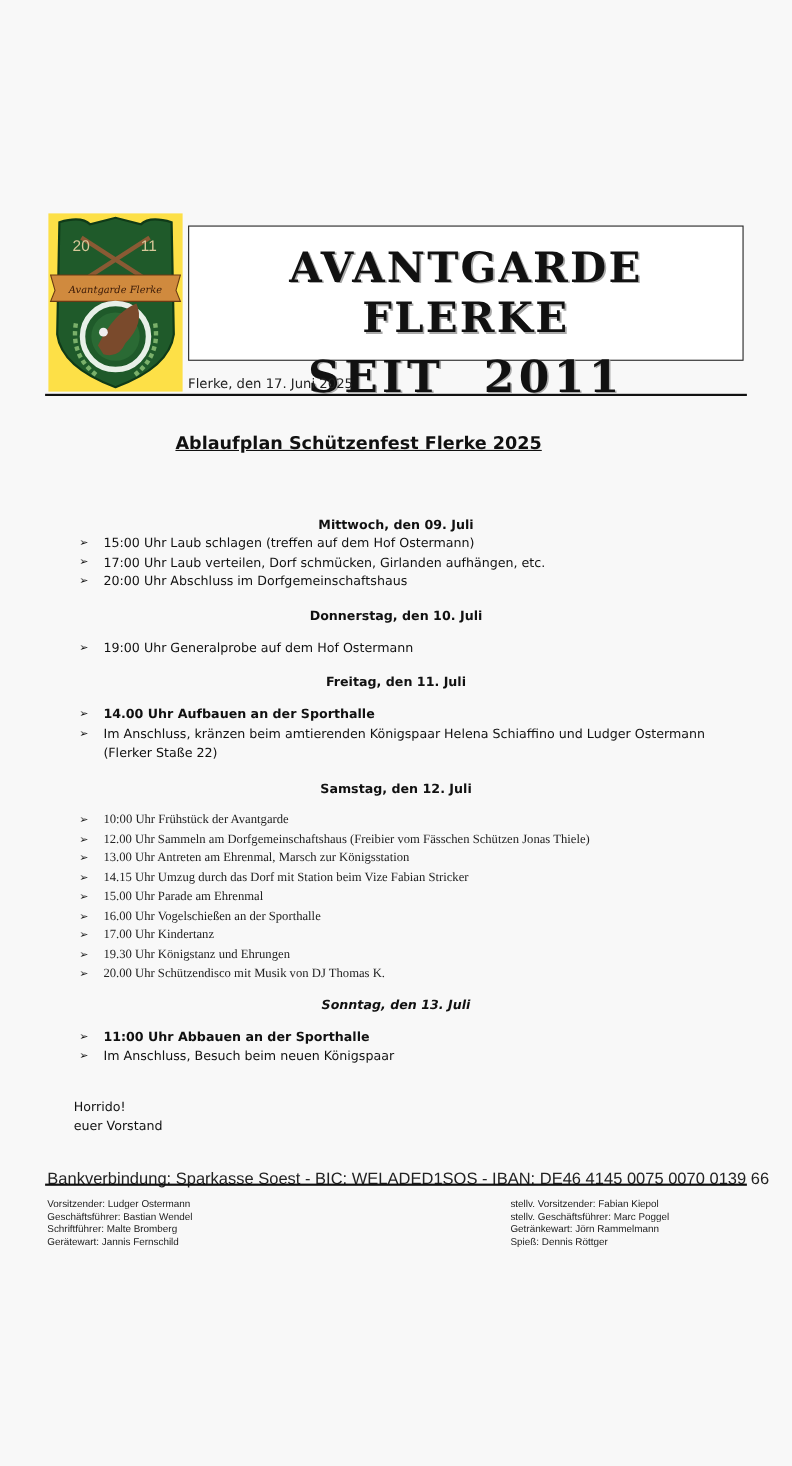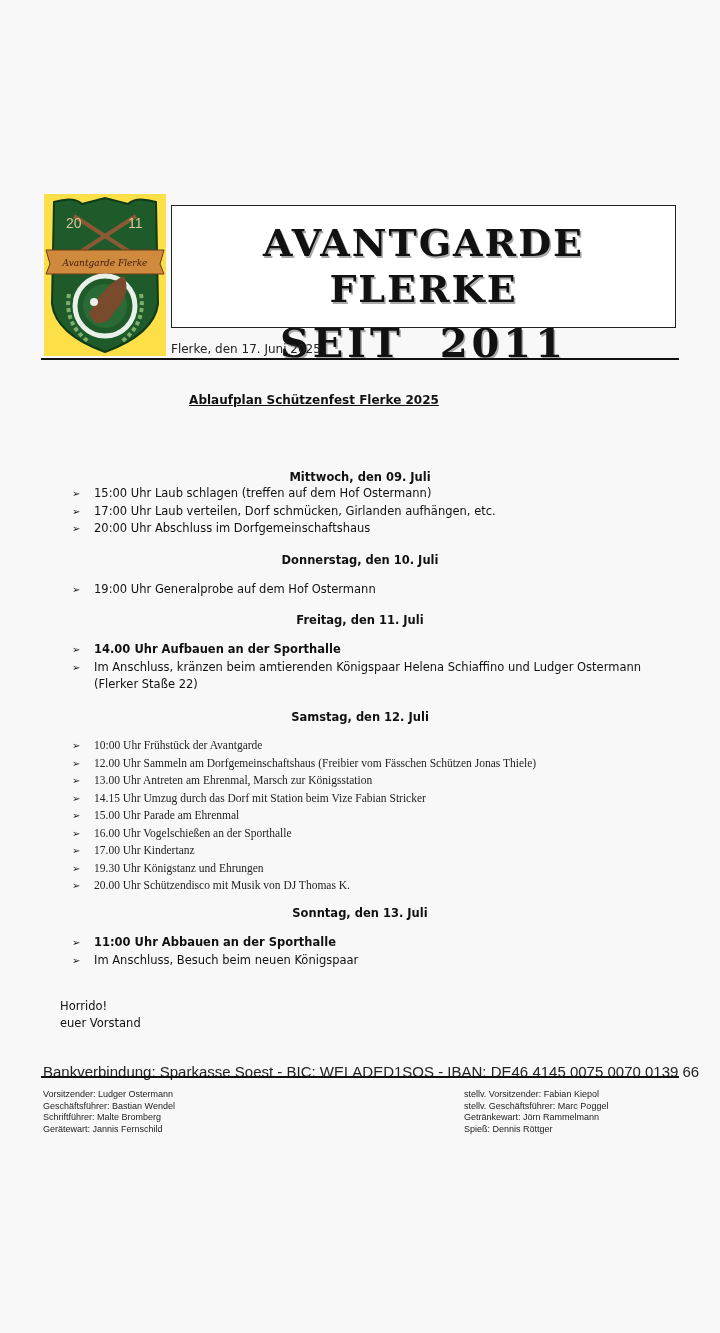--- a/index.html
+++ b/index.html
@@ -8,32 +8,32 @@
   .abs { position:absolute; }
   .logo { left:44px; top:194px; width:122px; height:162px; background:#fde047; }
   .title-box { left:171px; top:205px; width:505px; height:123px; border:1px solid #222; background:#fff;
                box-sizing:border-box; text-align:center; }
   .title-line { font-family:"DejaVu Serif", serif; font-weight:bold; color:#111;
                 letter-spacing:2px; text-shadow:1.5px 1.5px 0 #aaa; }
   .t1 { font-size:38px; margin-top:14px; line-height:46px; font-variant:small-caps; }
   .t2 { font-size:40px; line-height:50px; margin-top:6px; letter-spacing:4px; }
   .dateline { left:171px; top:342px; font-size:12px; font-family:"DejaVu Sans", sans-serif; color:#222; }
   .rule-top { left:41px; top:358px; width:638px; height:2px; background:#111; }
-  .doc-title { left:0; width:628px; top:393px; text-align:center; font-size:12px; font-weight:bold;
-               font-family:"DejaVu Sans", sans-serif; }
+  .doc-title { left:0; width:628px; top:393px; text-align:center; font-size:16px; font-weight:bold;
+               font-family:"DejaVu Sans", sans-serif;padding-left:12px; }
   .doc-title span { text-decoration:underline; }
   .day { left:0; width:720px; text-align:center; font-size:11.5px; font-weight:bold;
          font-family:"DejaVu Sans", sans-serif; }
   ul.items { list-style:none; margin:0; padding:0; position:absolute; left:72px; width:600px; }
   ul.items li { position:relative; padding-left:22px; font-size:11.5px; line-height:17.5px; }
   ul.items li .b { position:absolute; left:0; top:0; font-size:10px; }
   .sans li { font-family:"DejaVu Sans", sans-serif; font-size:11px; line-height:18px; }
   .serif li { font-family:"Liberation Serif", serif; font-size:13px; line-height:17.3px; color:#222; }
   .bold { font-weight:bold; }
-  .closing { left:60px; top:998px; font-size:11.5px; line-height:17px; font-family:"DejaVu Sans", sans-serif; }
+  .closing { left:67px; top:998px; font-size:11.5px; line-height:17px; font-family:"DejaVu Sans", sans-serif; }
   .bank { left:43px; top:1063px; font-size:15px; color:#222; }
   .rule-bottom { left:41px; top:1076px; width:638px; height:1.5px; background:#111; }
   .board { top:1089px; font-size:9px; line-height:11.5px; color:#222; }
 </style>
 </head>
 <body>
 
 <div class="abs logo">
   <svg width="122" height="162" viewBox="0 0 122 162">
     <path d="M10 8 Q30 2 38 10 L61 4 L84 10 Q92 2 112 8 L114 110 Q110 140 61 158 Q12 140 8 110 Z" fill="#1f5a2a" stroke="#0f3a18" stroke-width="2"></path>
@@ -88,21 +88,21 @@
   <li><span class="b">➢</span><span>12.00 Uhr Sammeln am Dorfgemeinschaftshaus (Freibier vom Fässchen Schützen Jonas Thiele)</span></li>
   <li><span class="b">➢</span><span>13.00 Uhr Antreten am Ehrenmal, Marsch zur Königsstation</span></li>
   <li><span class="b">➢</span><span>14.15 Uhr Umzug durch das Dorf mit Station beim Vize Fabian Stricker</span></li>
   <li><span class="b">➢</span><span>15.00 Uhr Parade am Ehrenmal</span></li>
   <li><span class="b">➢</span><span>16.00 Uhr Vogelschießen an der Sporthalle</span></li>
   <li><span class="b">➢</span><span>17.00 Uhr Kindertanz</span></li>
   <li><span class="b">➢</span><span>19.30 Uhr Königstanz und Ehrungen</span></li>
   <li><span class="b">➢</span><span>20.00 Uhr Schützendisco mit Musik von DJ Thomas K.</span></li>
 </ul>
 
-<div class="abs day" style="top:906px;">Sonntag, den 13. Juli</div>
+<div class="abs day" style="top:906px;font-style:italic;">Sonntag, den 13. Juli</div>
 <ul class="items sans" style="top:934px;">
   <li class="bold"><span class="b">➢</span><span>11:00 Uhr Abbauen an der Sporthalle</span></li>
   <li><span class="b">➢</span><span>Im Anschluss, Besuch beim neuen Königspaar</span></li>
 </ul>
 
 <div class="abs closing">
   <div>Horrido!</div>
   <div>euer Vorstand</div>
 </div>
 

